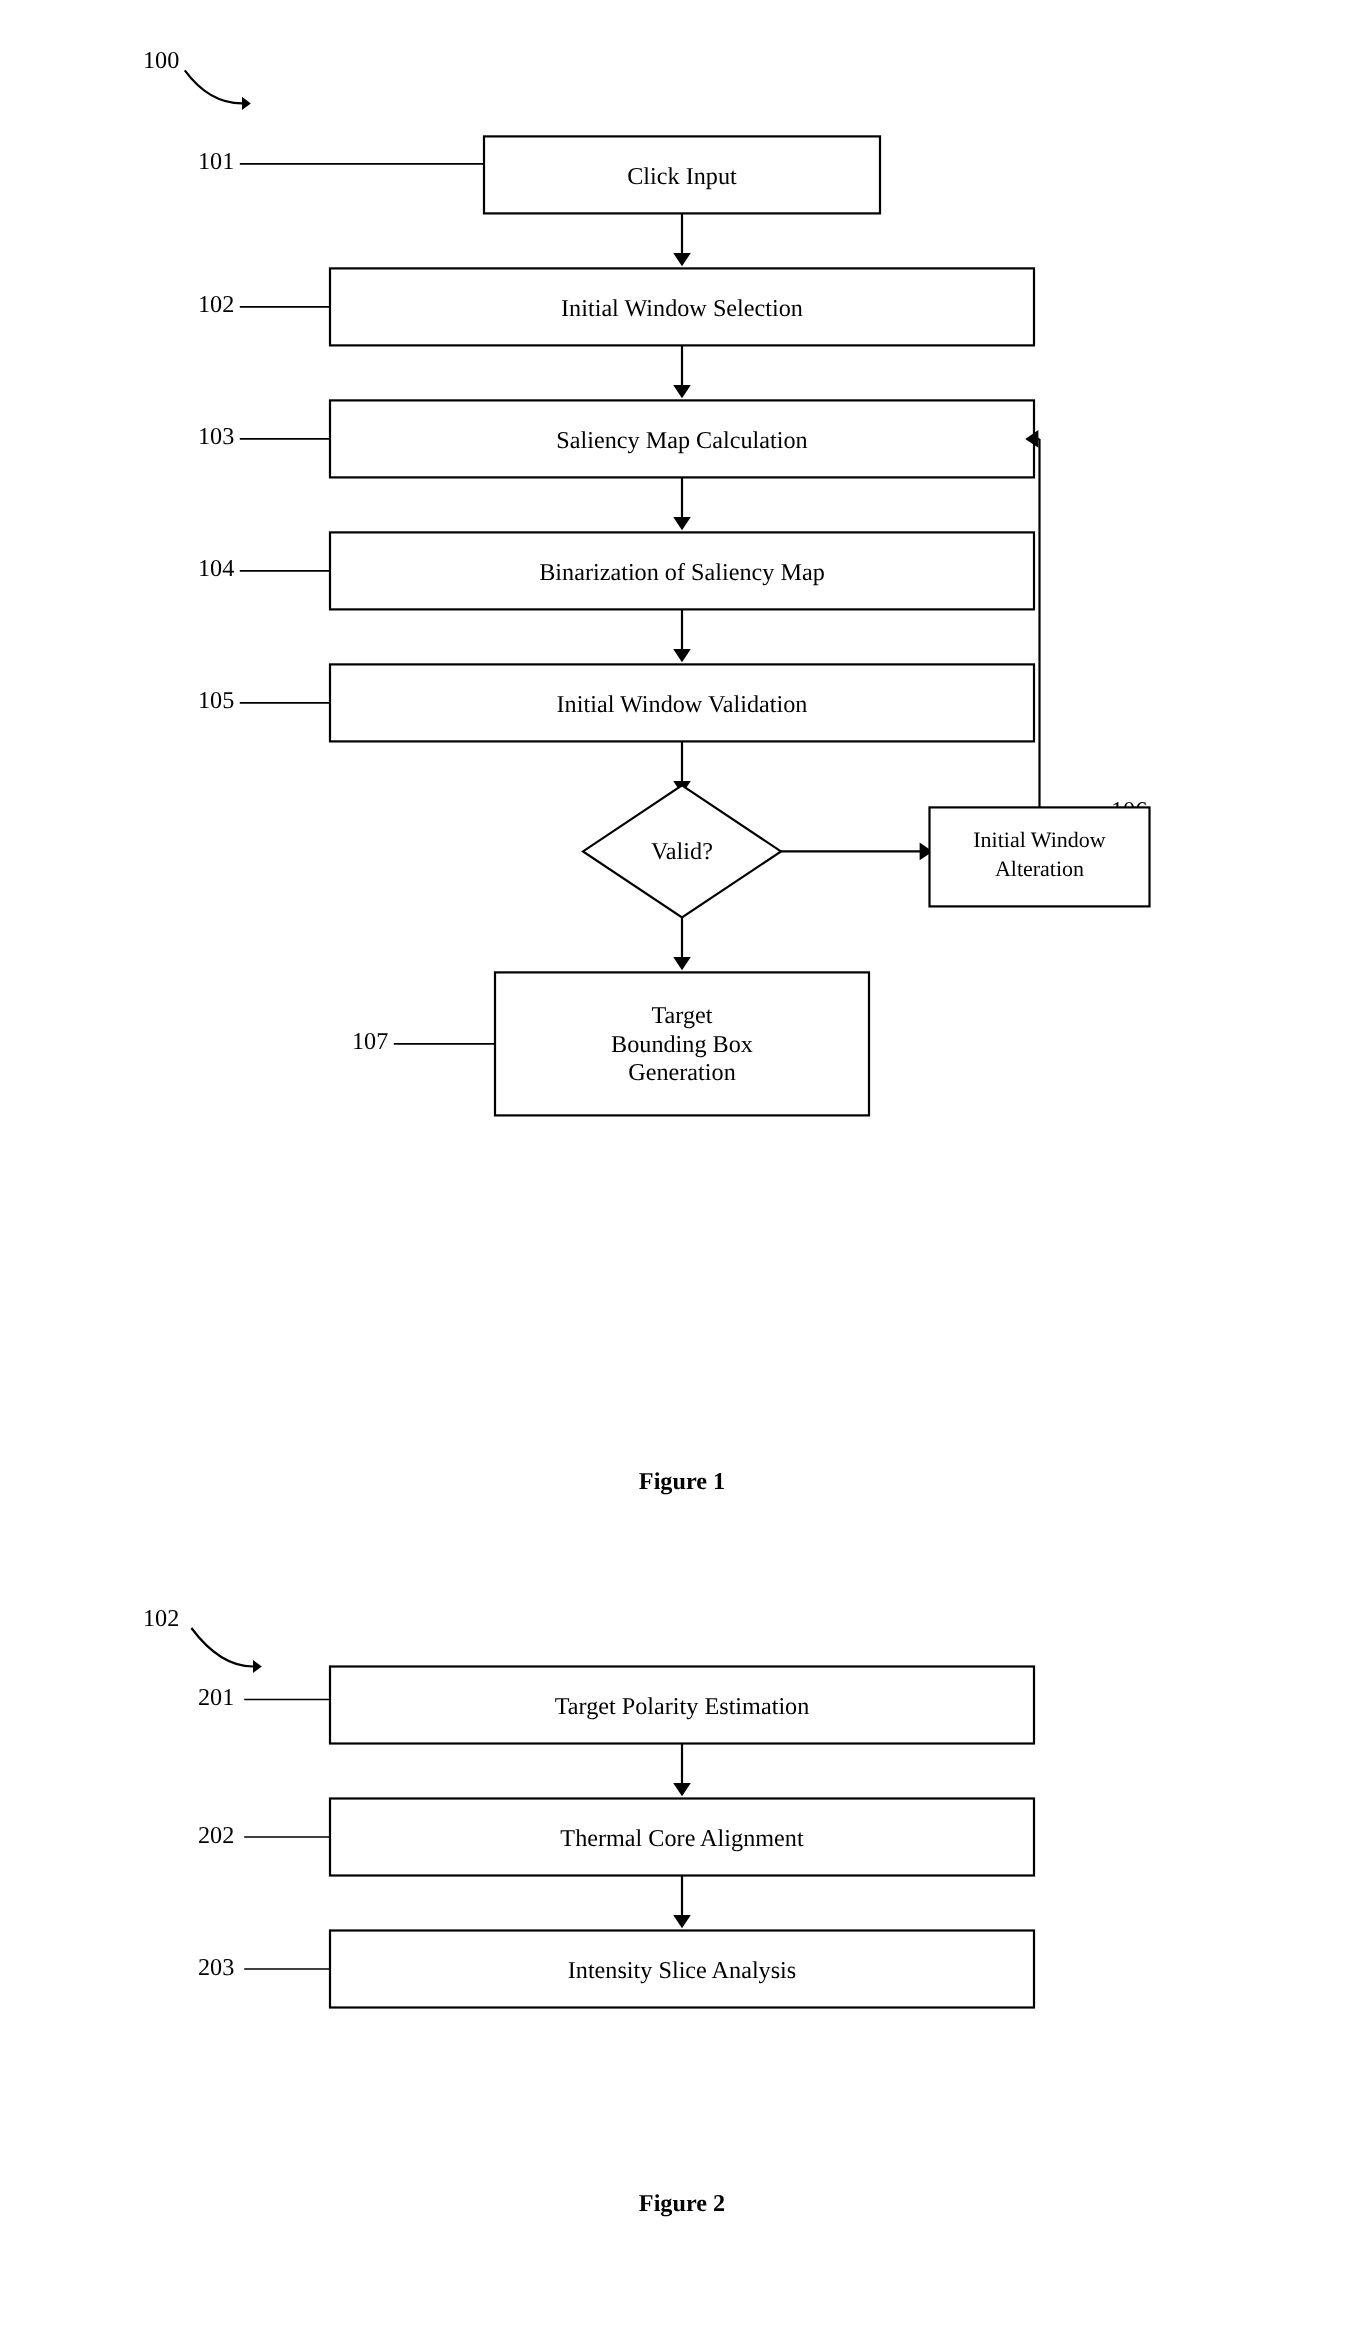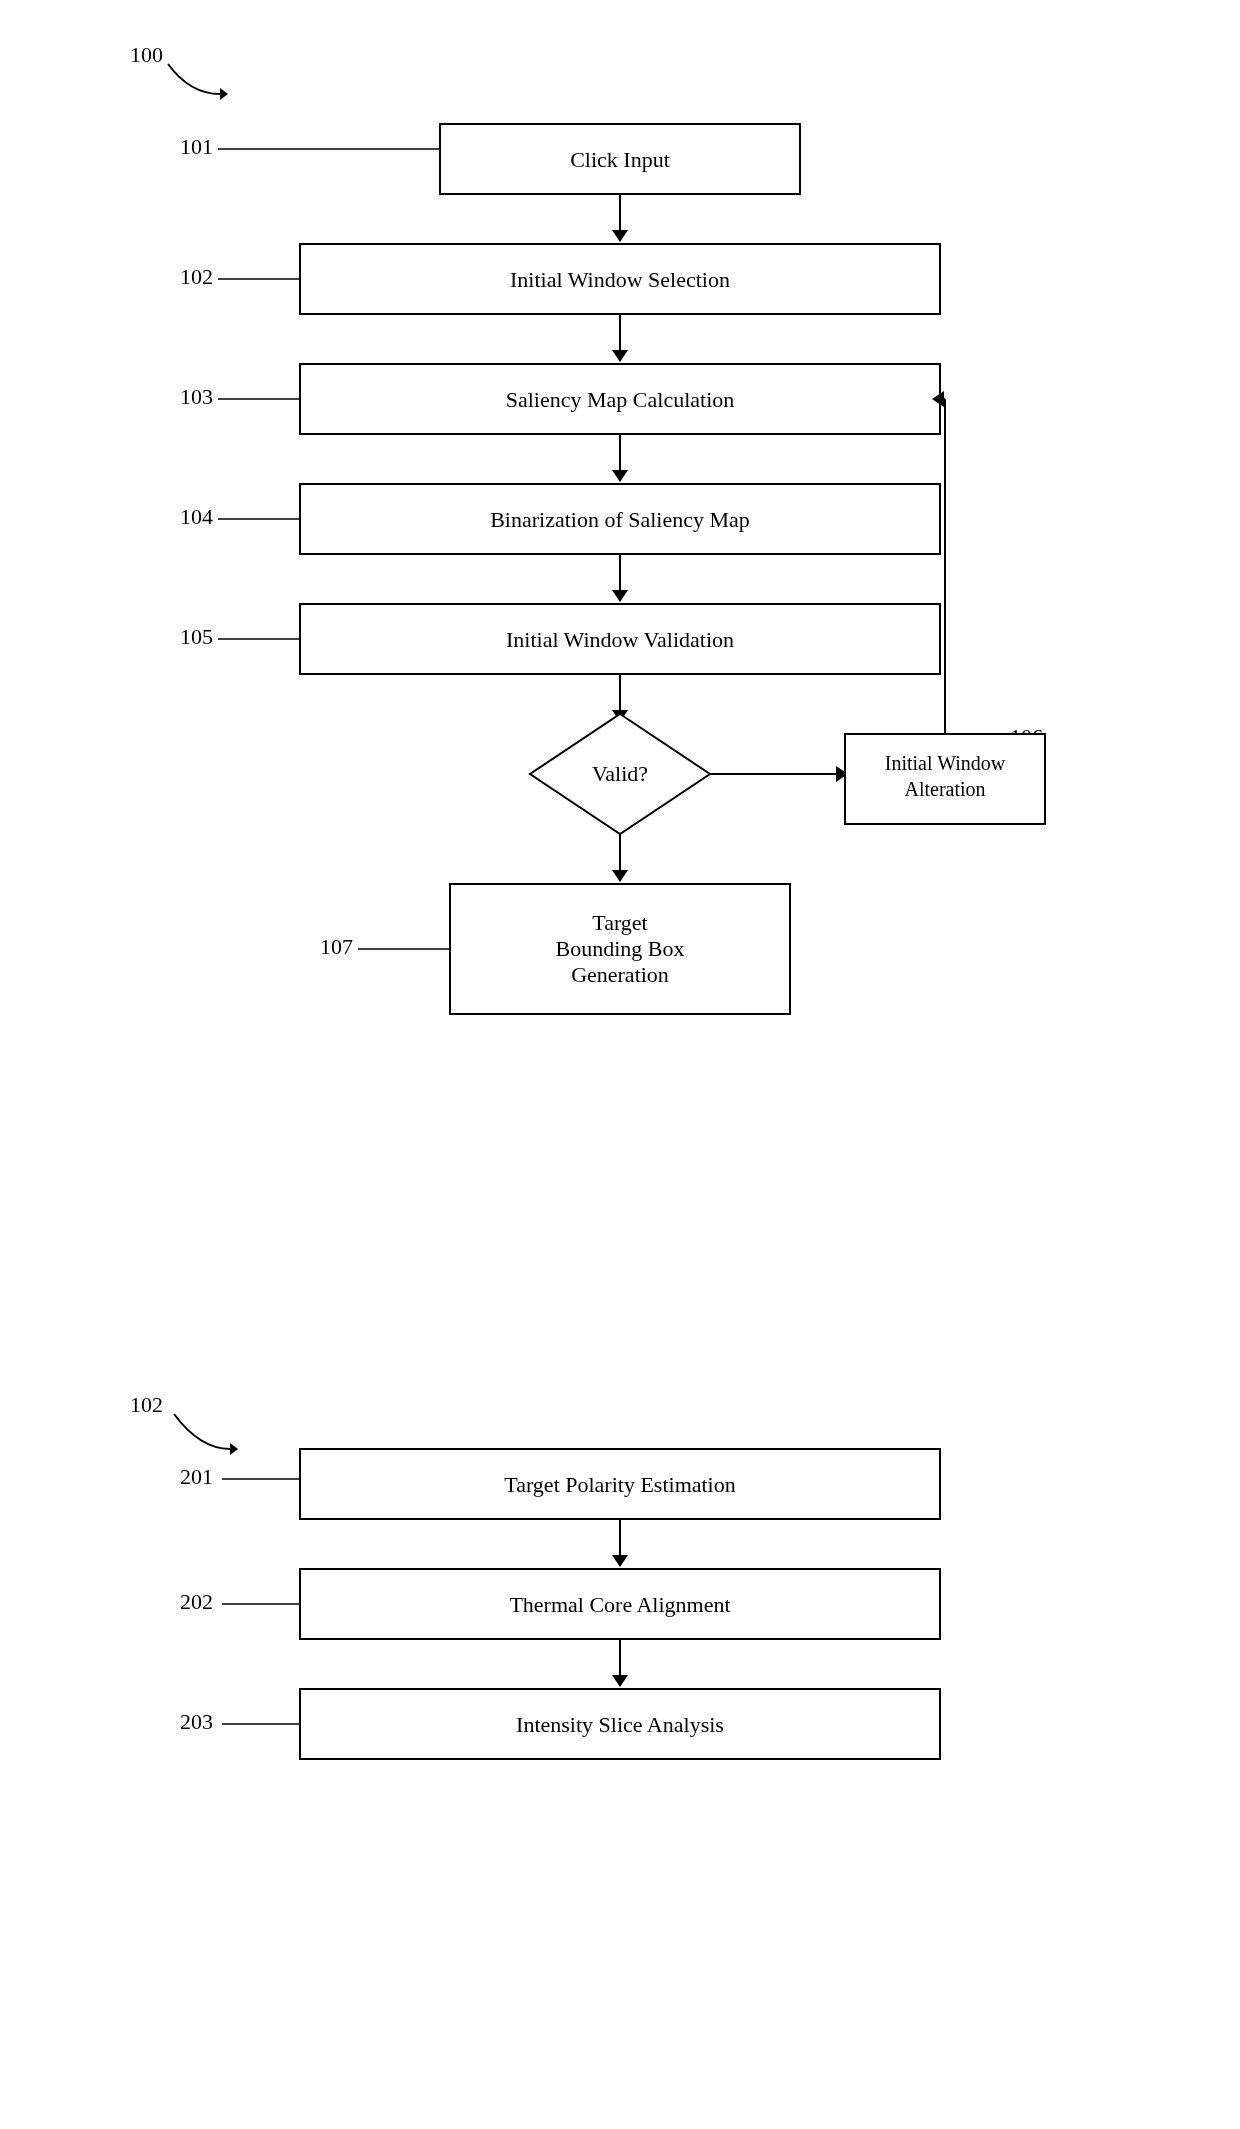--- a/index.html
+++ b/index.html
@@ -129,20 +129,23 @@
       <text x="250" y="910" font-size="22" font-family="Times New Roman, serif">107</text>
       <line x1="288" y1="905" x2="380" y2="905" stroke="#000" stroke-width="1.5"></line>
 
       <rect x="380" y="840" width="340" height="130" stroke="#000" stroke-width="2" fill="#fff"></rect>
       <text x="550" y="886" font-size="22" font-family="Times New Roman, serif" text-anchor="middle">Target</text>
       <text x="550" y="912" font-size="22" font-family="Times New Roman, serif" text-anchor="middle">Bounding Box</text>
       <text x="550" y="938" font-size="22" font-family="Times New Roman, serif" text-anchor="middle">Generation</text>
 
     </svg>
 
+    <div class="figure-caption">
+      <span>Figure 1</span>
+    </div>
   </div>
 
   <div class="figure2-container" style="margin-top: 30px;">
 
     <svg width="180" height="80" style="position:absolute; margin-top: 30px; left: 70px;">
       <text x="0" y="28" font-size="22" font-family="Times New Roman, serif">102</text>
       <path d="M 44 30 Q 70 65 100 65" stroke="#000" stroke-width="2" fill="none"></path>
       <polygon points="100,59 100,71 108,65" fill="#000"></polygon>
     </svg>
 
@@ -167,15 +170,18 @@
       <polygon points="542,321 558,321 550,333" fill="#000"></polygon>
 
       <text x="110" y="375" font-size="22" font-family="Times New Roman, serif">203</text>
       <line x1="152" y1="370" x2="230" y2="370" stroke="#000" stroke-width="1.5"></line>
 
       <rect x="230" y="335" width="640" height="70" stroke="#000" stroke-width="2" fill="#fff"></rect>
       <text x="550" y="378" font-size="22" font-family="Times New Roman, serif" text-anchor="middle">Intensity Slice Analysis</text>
 
     </svg>
 
+    <div class="figure-caption" style="margin-top: 10px;">
+      <span>Figure 2</span>
+    </div>
   </div>
 
 </div>
 
 </body></html>

